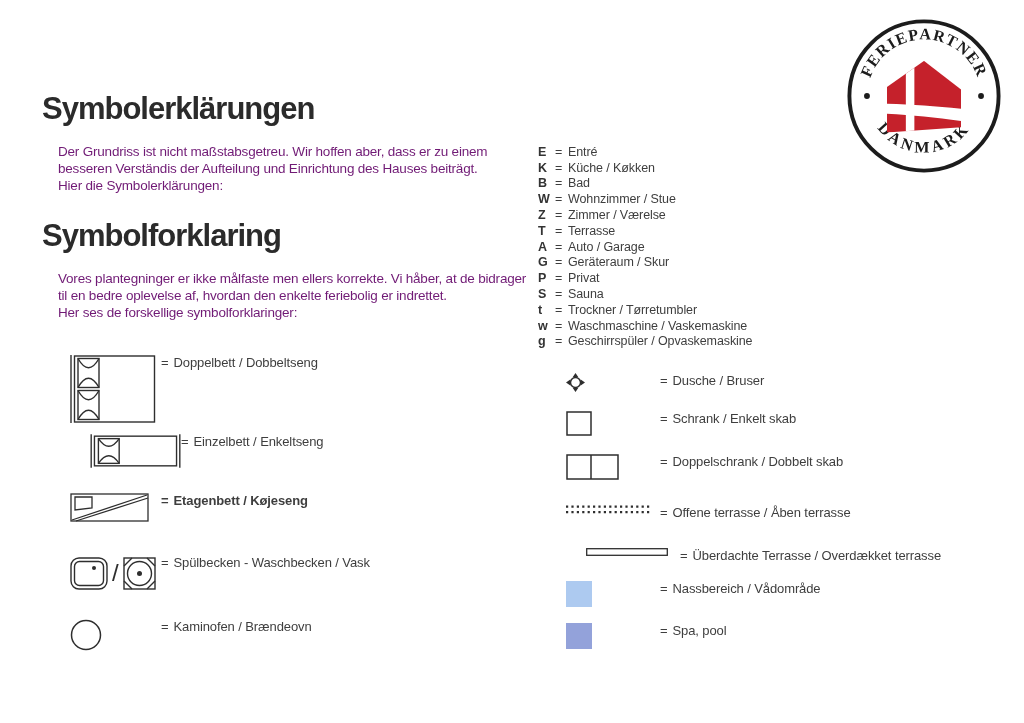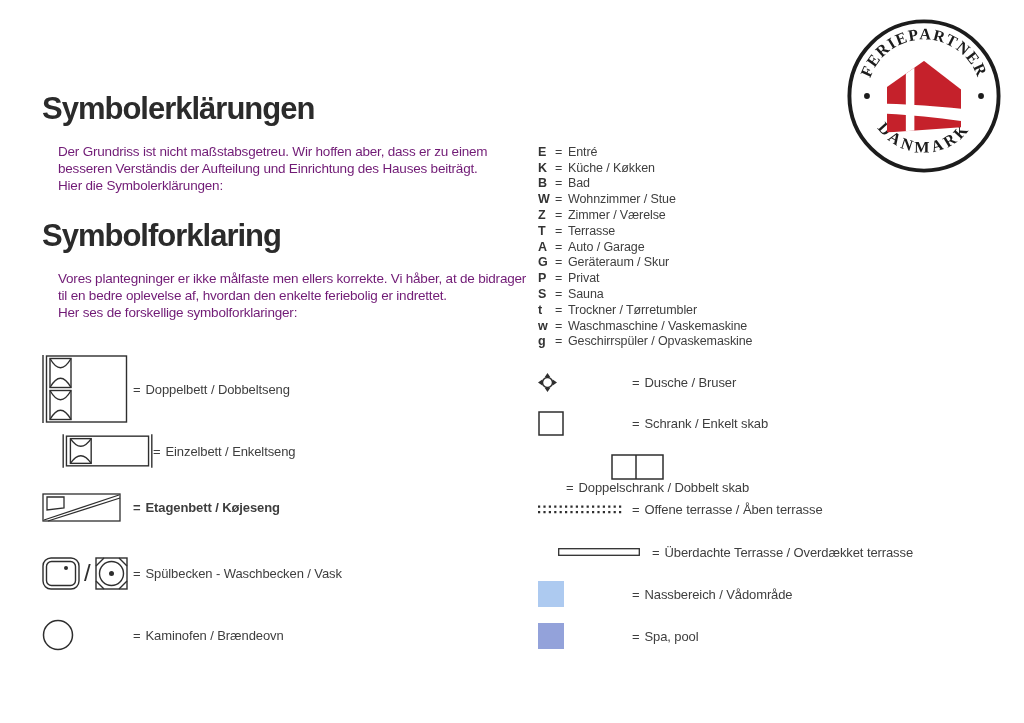--- a/index.html
+++ b/index.html
@@ -46,22 +46,22 @@
     grid-template-columns: 17px 13px auto;
     height: 15.8px;
     align-items: center;
     white-space: nowrap;
   }
   .code-letter { font-weight: bold; color: #333; }
   
   .legend-row {
     position: absolute;
     display: flex;
-    align-items: center;
     white-space: nowrap;
+    margin-left: 28px;
   }
   .icon-slot-left { width: 91px; display: flex; align-items: center; flex: none; }
   .icon-slot-right { width: 94px; display: flex; align-items: center; flex: none; }
   .legend-label { font-size: 13px; letter-spacing: -0.1px; color: #3e3e3e; }
   .legend-label .eq { margin-right: 5px; }
   .slash-sep { font-size: 24px; font-weight: 300; color: #2e2e2e; margin: 0 4px; }
   svg.sym { display: block; }
   .logo {
     position: absolute;
     left: 846px;
@@ -245,21 +245,21 @@
 
   <div class="legend-row" style="left:538px; top:411px; height:25px;">
     <span class="icon-slot-right">
       <svg class="sym" width="26" height="25" viewBox="0 0 26 25">
         <rect x="1" y="1" width="24" height="23" fill="none" stroke="#2e2e2e" stroke-width="1.5"></rect>
       </svg>
     </span>
     <span class="legend-label"><span class="eq">=</span><span>Schrank / Enkelt skab</span></span>
   </div>
 
-  <div class="legend-row" style="left:566px; top:454px; height:26px;flex-direction:column;">
+  <div class="legend-row" style="left:538px; top:454px; height:26px;">
     <span class="icon-slot-right">
       <svg class="sym" width="53" height="26" viewBox="0 0 53 26">
         <g fill="none" stroke="#2e2e2e" stroke-width="1.5">
           <rect x="1" y="1" width="51" height="24"></rect>
           <line x1="25" y1="1" x2="25" y2="25"></line>
         </g>
       </svg>
     </span>
     <span class="legend-label"><span class="eq">=</span><span>Doppelschrank / Dobbelt skab</span></span>
   </div>

